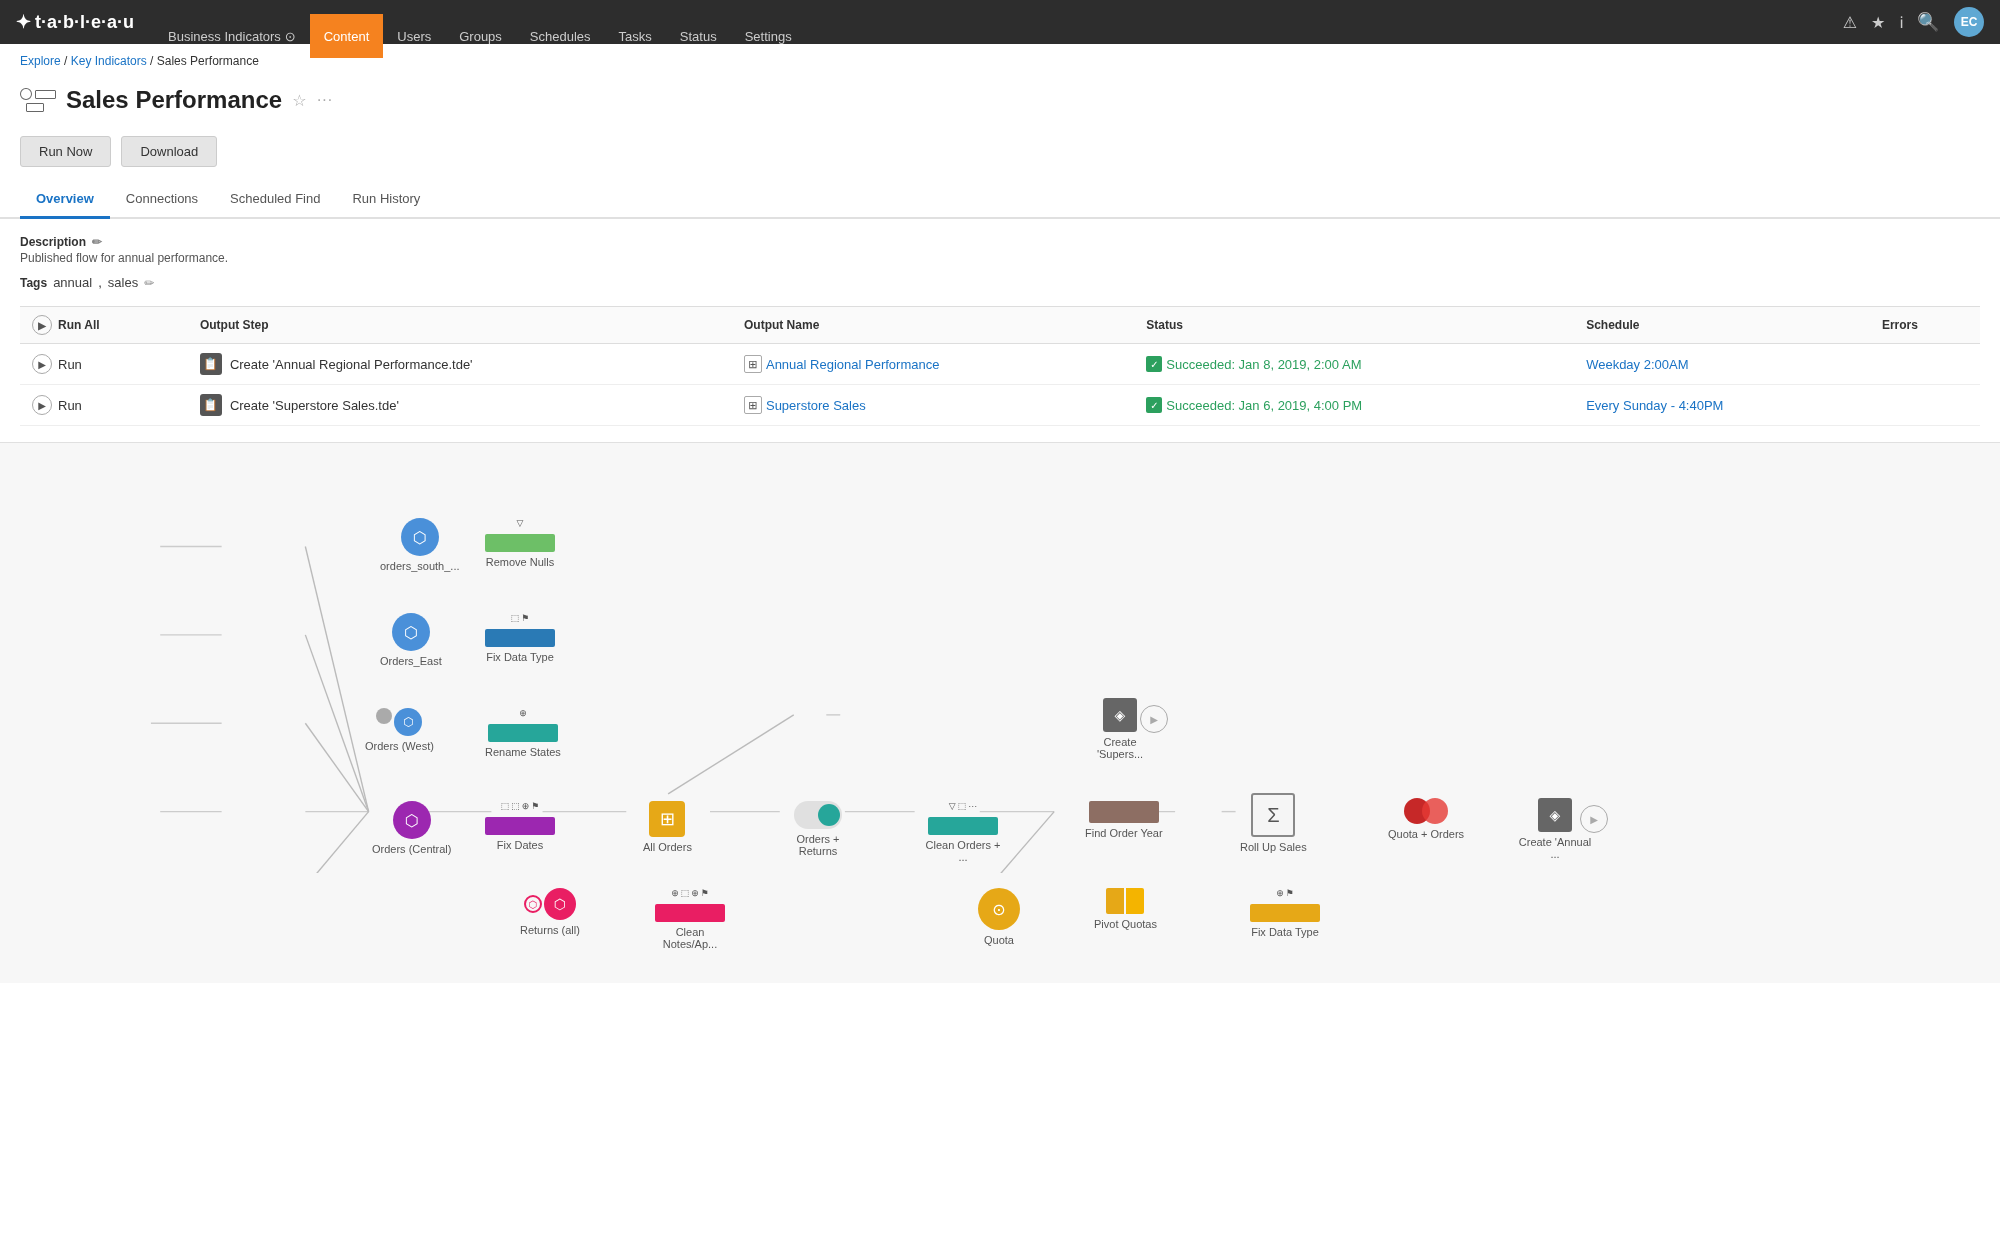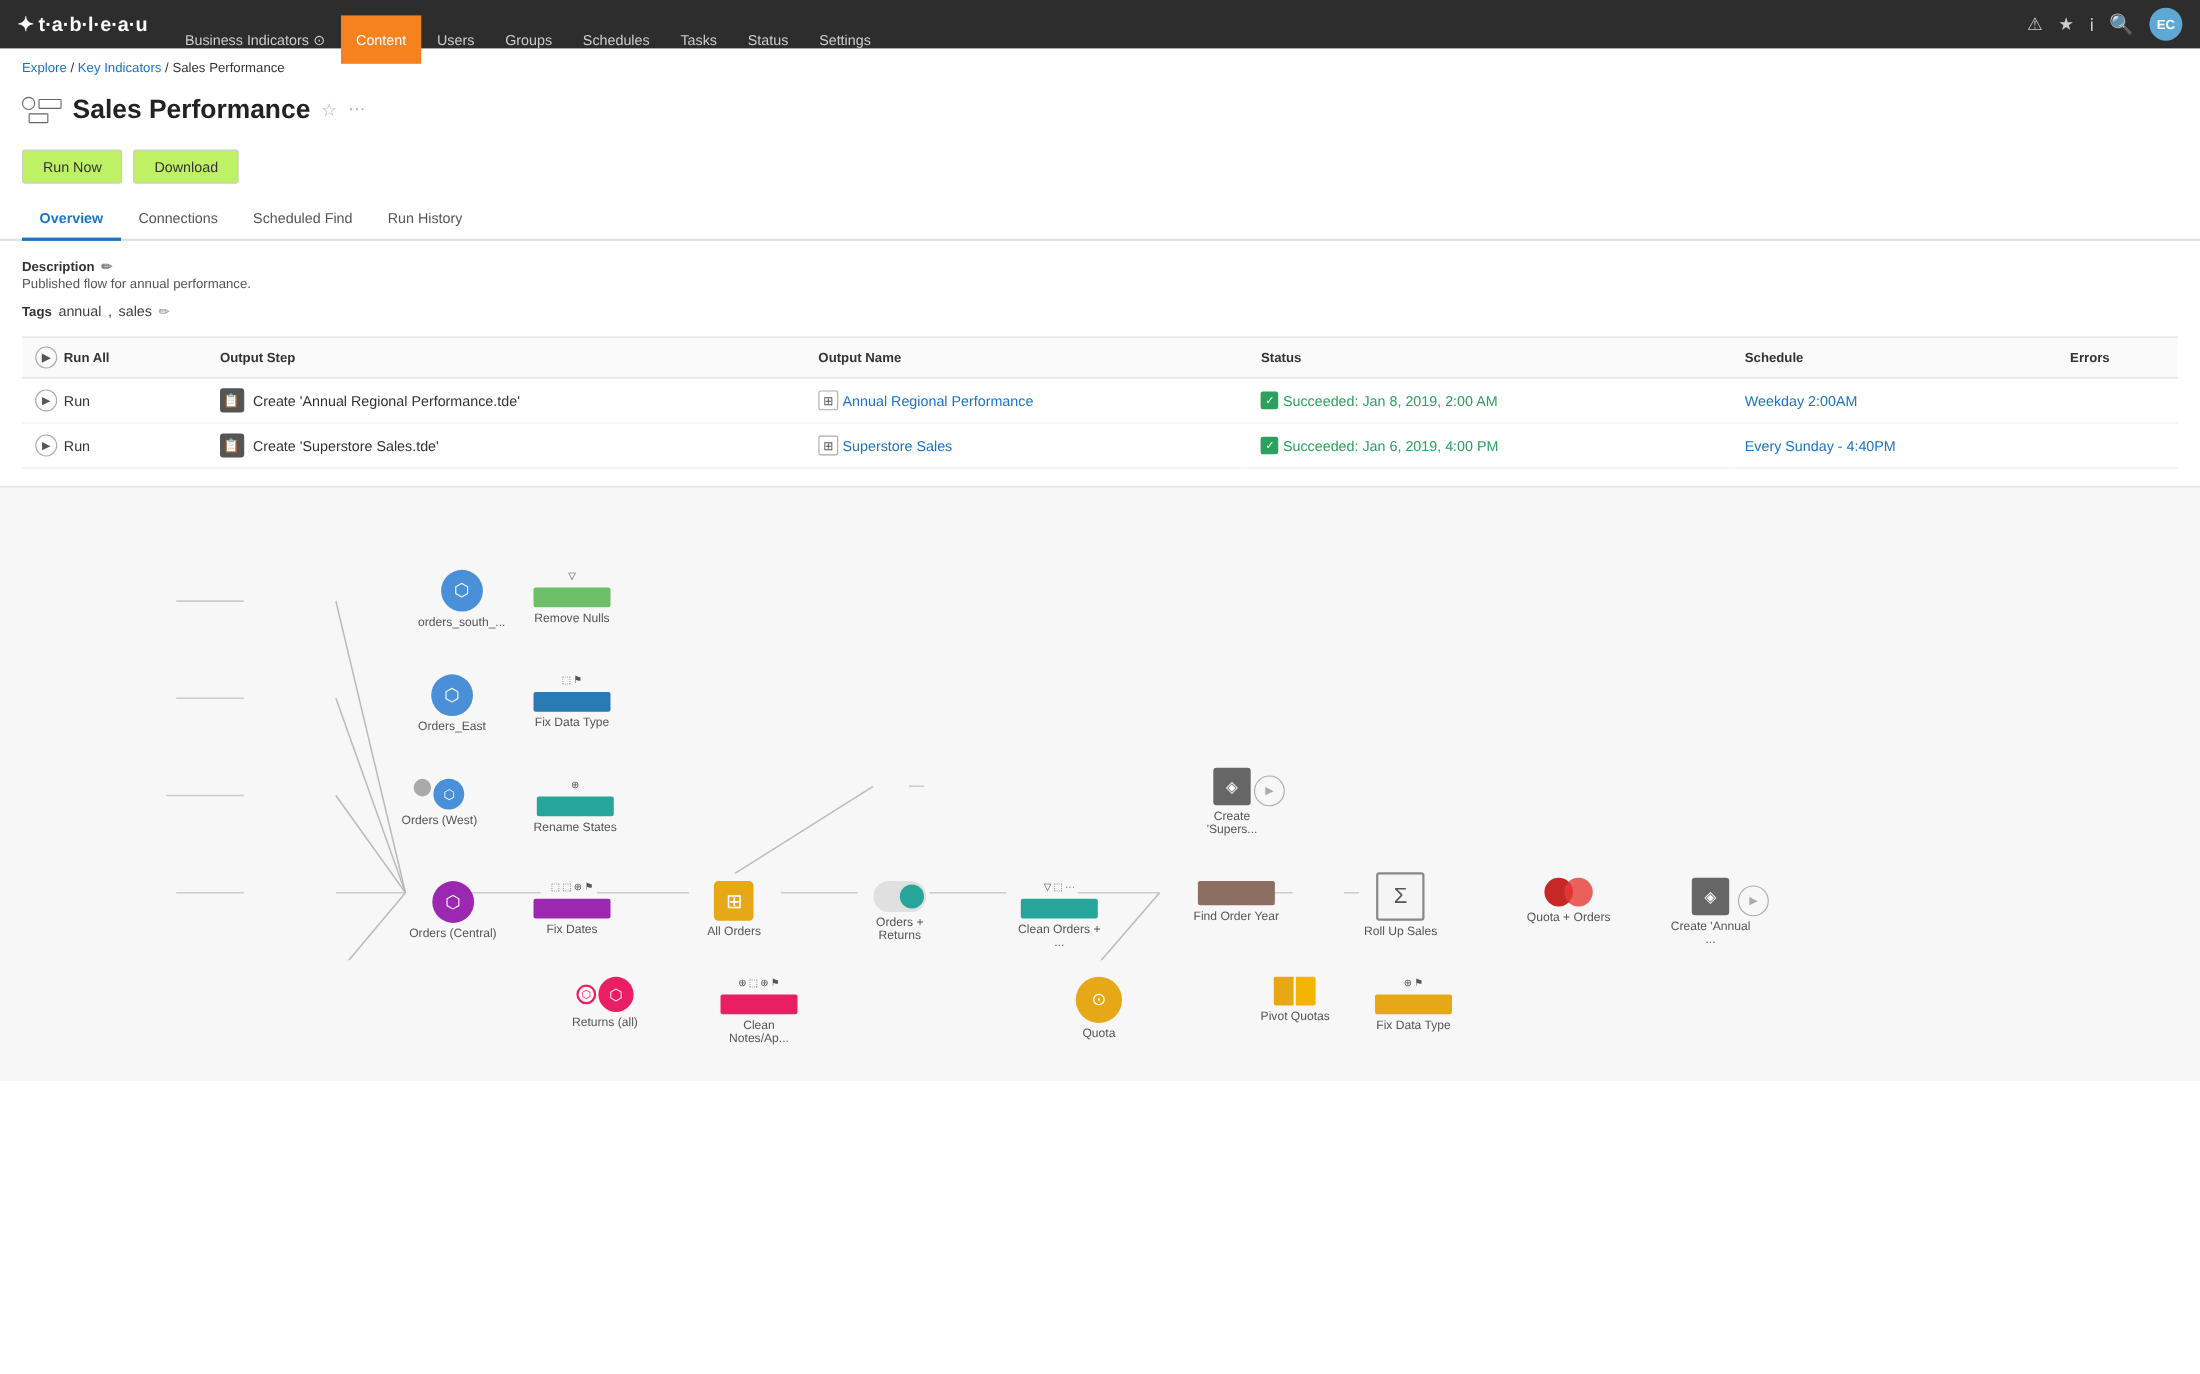--- a/index.html
+++ b/index.html
@@ -130,21 +130,21 @@
 
     
     .action-bar {
       padding: 10px 20px 14px 20px;
       display: flex;
       gap: 10px;
     }
     .btn {
       padding: 7px 18px;
       border: 1px solid #ccc;
-      background: #bef264;
+      background: #e5e5e5;
       border-radius: 3px;
       cursor: pointer;
       font-size: 13px;
       color: #333;
     }
 
     
     .tabs {
       display: flex;
       border-bottom: 2px solid #e0e0e0;
@@ -659,21 +659,21 @@
         </div>
       <div class="node-rect" style="width:70px;background:#e91e63;"></div>
       <span class="flow-node-label">Clean Notes/Ap...</span>
     </div>
 
     <div class="flow-node" style="left:668px;top:415px;">
       <div class="node-circle" style="background:#e6a817;font-size:16px;width:42px;height:42px;">⊙</div>
       <span class="flow-node-label">Quota</span>
     </div>
 
-    <div class="flow-node" style="left:836px;top:415px;">
+    <div class="flow-node" style="left:784px;top:415px;">
       <div style="display:flex;align-items:center;gap:2px;">
         <div style="width:18px;height:26px;background:#e6a817;border-radius:2px 0 0 2px;"></div>
         <div style="width:18px;height:26px;background:#f4b400;border-radius:0 2px 2px 0;"></div>
       </div>
       <span class="flow-node-label">Pivot Quotas</span>
     </div>
 
     <div class="flow-node" style="left:940px;top:415px;">
       <div style="font-size:9px;color:#555;margin-bottom:2px;display:flex;gap:2px;">
           <span>⊕</span>

